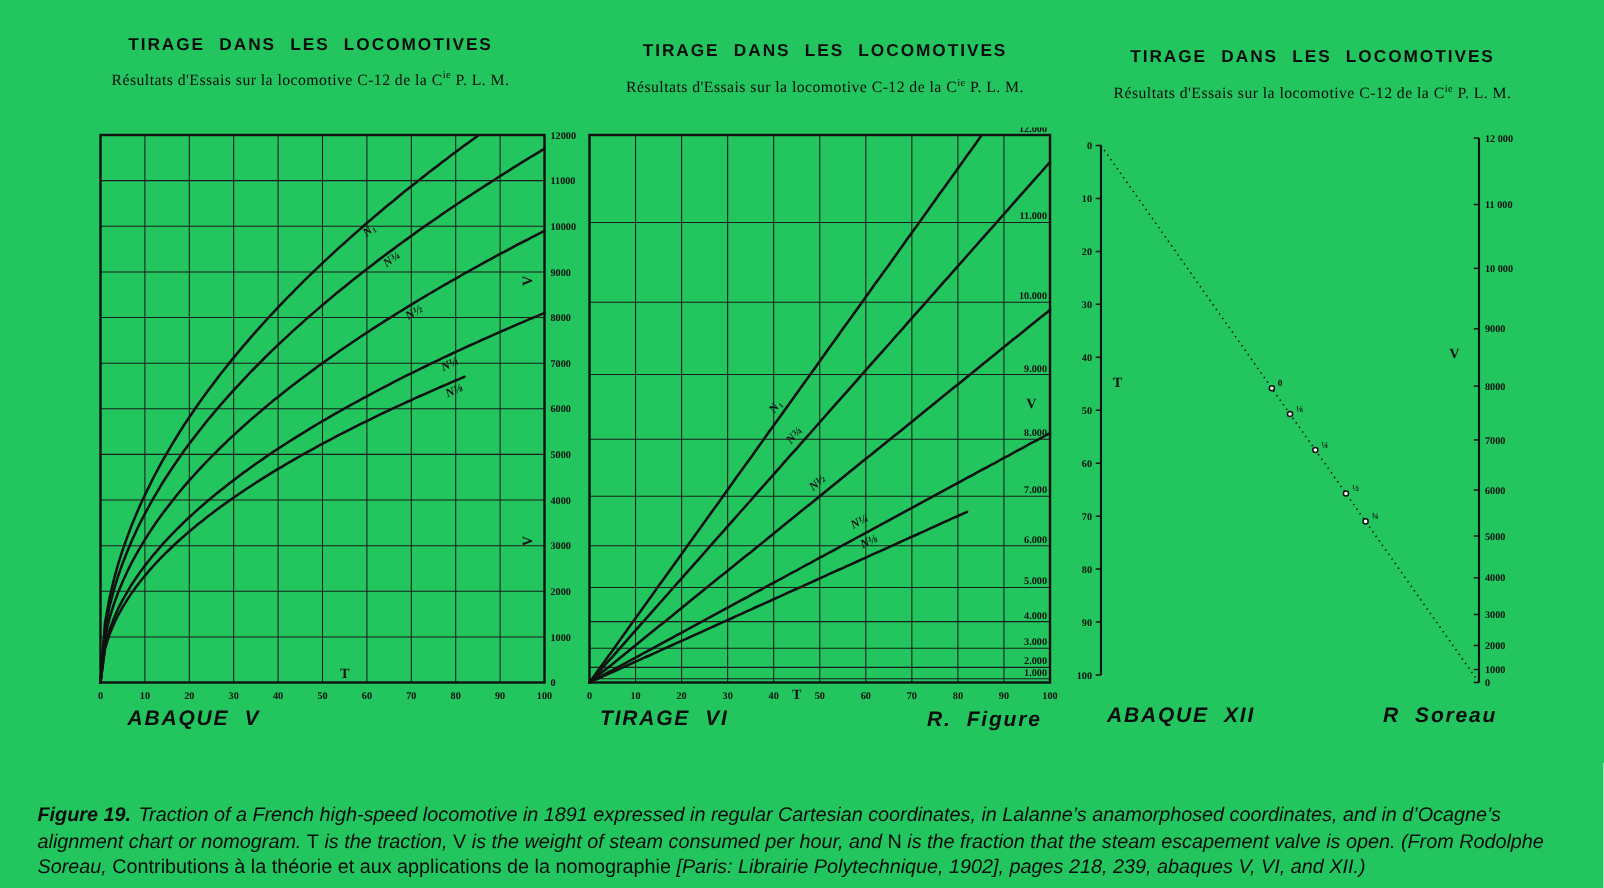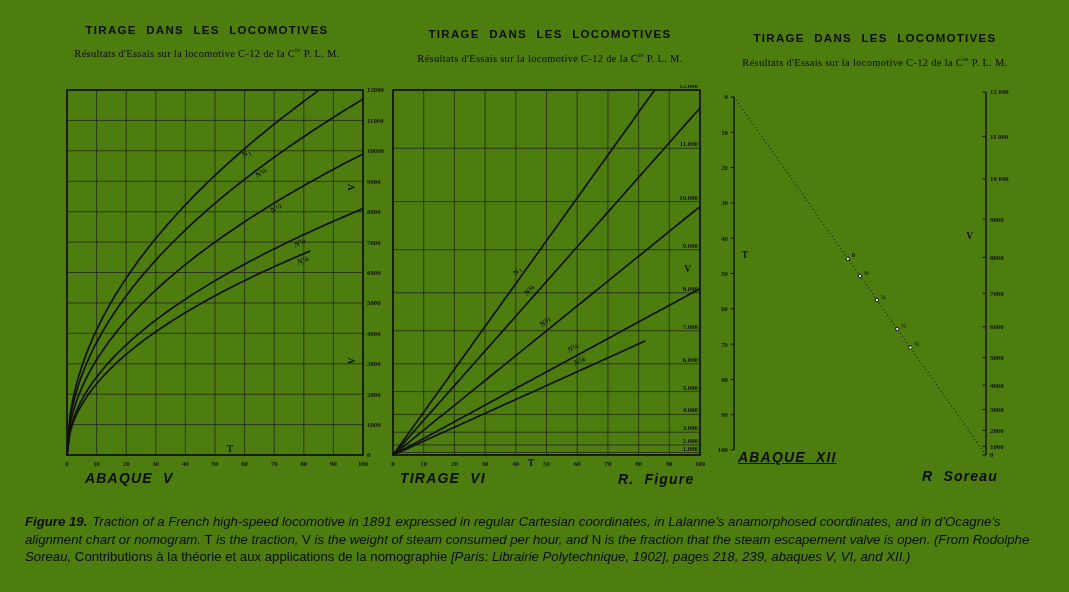--- a/index.html
+++ b/index.html
@@ -1,29 +1,29 @@
 <!DOCTYPE html>
 <html><head>
 <meta charset="utf-8">
 <style>
   html,body{margin:0;padding:0;background:#fff;}
-  .page{position:relative;width:1069px;height:592px;background:#4d7c0f;
+  .page{position:relative;width:1069px;height:592px;background:#22c55e;
         font-family:"Liberation Sans",sans-serif;color:#111;overflow:hidden;}
   .ptitle{position:absolute;transform:translateX(-50%);font-weight:700;font-size:11.5px;
           letter-spacing:1.3px;word-spacing:5px;white-space:nowrap;color:#0d0d0d;}
   .psub{position:absolute;transform:translateX(-50%);font-family:Liberation Serif, serif;
         font-size:10.5px;letter-spacing:.3px;white-space:nowrap;color:#0d0d0d;}
   .psub sup{font-size:7px;}
   .pfoot{position:absolute;font-style:italic;font-weight:700;font-size:14px;
          letter-spacing:1.2px;word-spacing:5px;white-space:nowrap;color:#0d0d0d;}
   .chart-svg{position:absolute;}
   .tick{font-family:"Liberation Serif",serif;font-weight:700;fill:#111;}
   .axisletter{font-family:"Liberation Serif",serif;font-weight:700;font-size:9.5px;fill:#111;}
   .serlabel{font-family:"Liberation Serif",serif;font-weight:700;font-style:italic;font-size:8px;fill:#111;}
-  .cap{position:absolute;left:25px;top:513px;width:1024px;font-size:13.2px;line-height:17.6px;color:#0c0c0c;margin:0;}
+  .cap{position:absolute;left:25px;top:534px;width:1024px;font-size:13.2px;line-height:17.6px;color:#0c0c0c;margin:0;}
   .cap .bi{font-weight:700;font-style:italic;margin-right:5px;}
   .cap .it{font-style:italic;}
   .cap .ro{font-style:normal;}
 </style>
 </head>
 <body>
 
 <div class="page">
 
   <div class="ptitle" style="left:207px;top:24px;">TIRAGE DANS LES LOCOMOTIVES</div>
@@ -223,18 +223,18 @@
       <text x="165.9" y="213.5" font-size="6.2" class="tick">¼</text>
       <circle cx="182.3" cy="244.0" r="1.7" fill="#fff" stroke="#111" stroke-width="1"></circle>
       <text x="186.3" y="242.5" font-size="6.2" class="tick">½</text>
       <circle cx="195.4" cy="262.6" r="1.7" fill="#fff" stroke="#111" stroke-width="1"></circle>
       <text x="199.4" y="261.1" font-size="6.2" class="tick">¾</text>
     </svg>
 
   <div class="pfoot" style="left:85px;top:470px;">ABAQUE V</div>
   <div class="pfoot" style="left:400px;top:470px;">TIRAGE VI</div>
   <div class="pfoot" style="left:618px;top:471px;">R. Figure</div>
-  <div class="pfoot" style="left:738px;top:449px;text-decoration:underline;">ABAQUE XII</div>
+  <div class="pfoot" style="left:738px;top:468px;">ABAQUE XII</div>
   <div class="pfoot" style="left:922px;top:468px;">R Soreau</div>
 
   <p class="cap" id="caption"><span class="bi">Figure 19.</span><span class="it">Traction of a French high-speed locomotive in 1891 expressed in regular Cartesian coordinates, in Lalanne’s anamorphosed coordinates, and in d’Ocagne’s alignment chart or nomogram. </span><span class="ro">T</span><span class="it"> is the traction, </span><span class="ro">V</span><span class="it"> is the weight of steam consumed per hour, and </span><span class="ro">N</span><span class="it"> is the fraction that the steam escapement valve is open. (From Rodolphe Soreau, </span><span class="ro">Contributions à la théorie et aux applications de la nomographie </span><span class="it">[Paris: Librairie Polytechnique, 1902], pages 218, 239, abaques V, VI, and XII.)</span></p>
 
 </div>
 
 </body></html>

